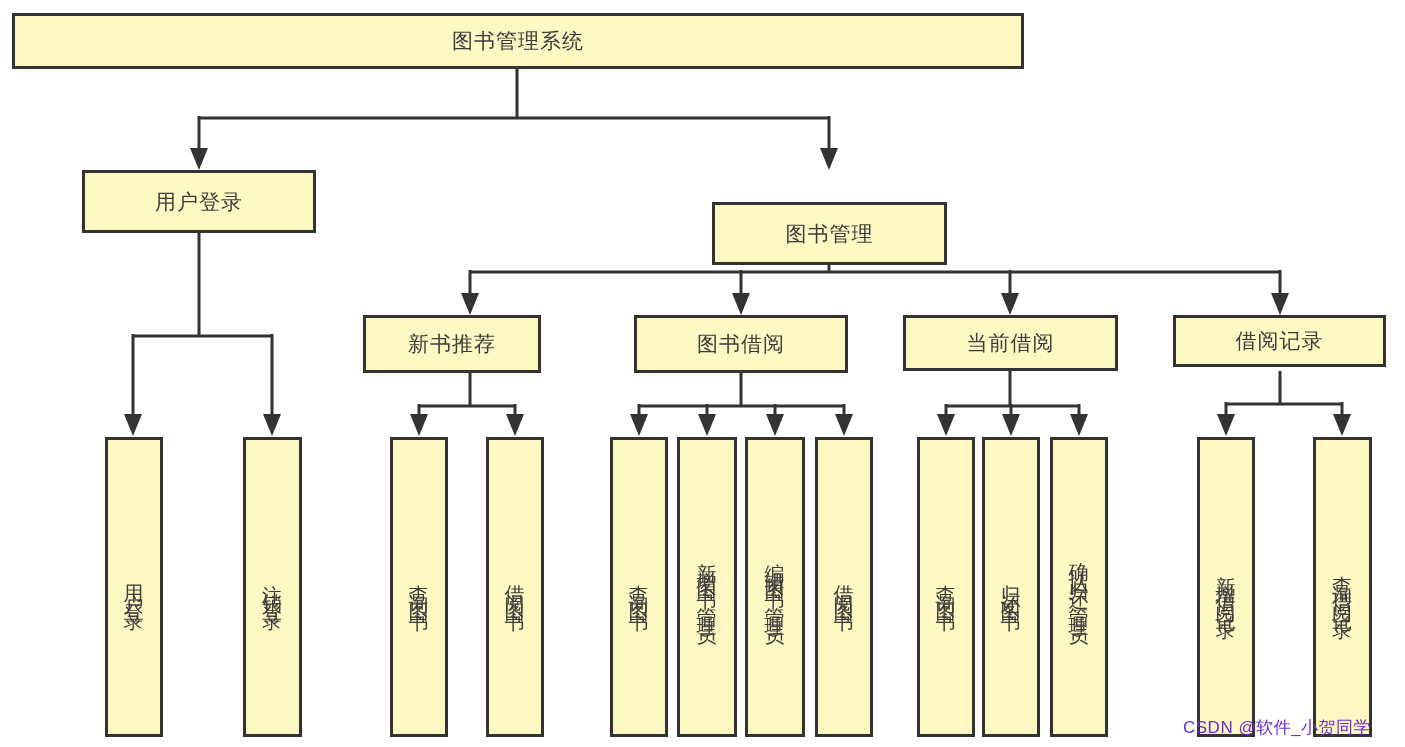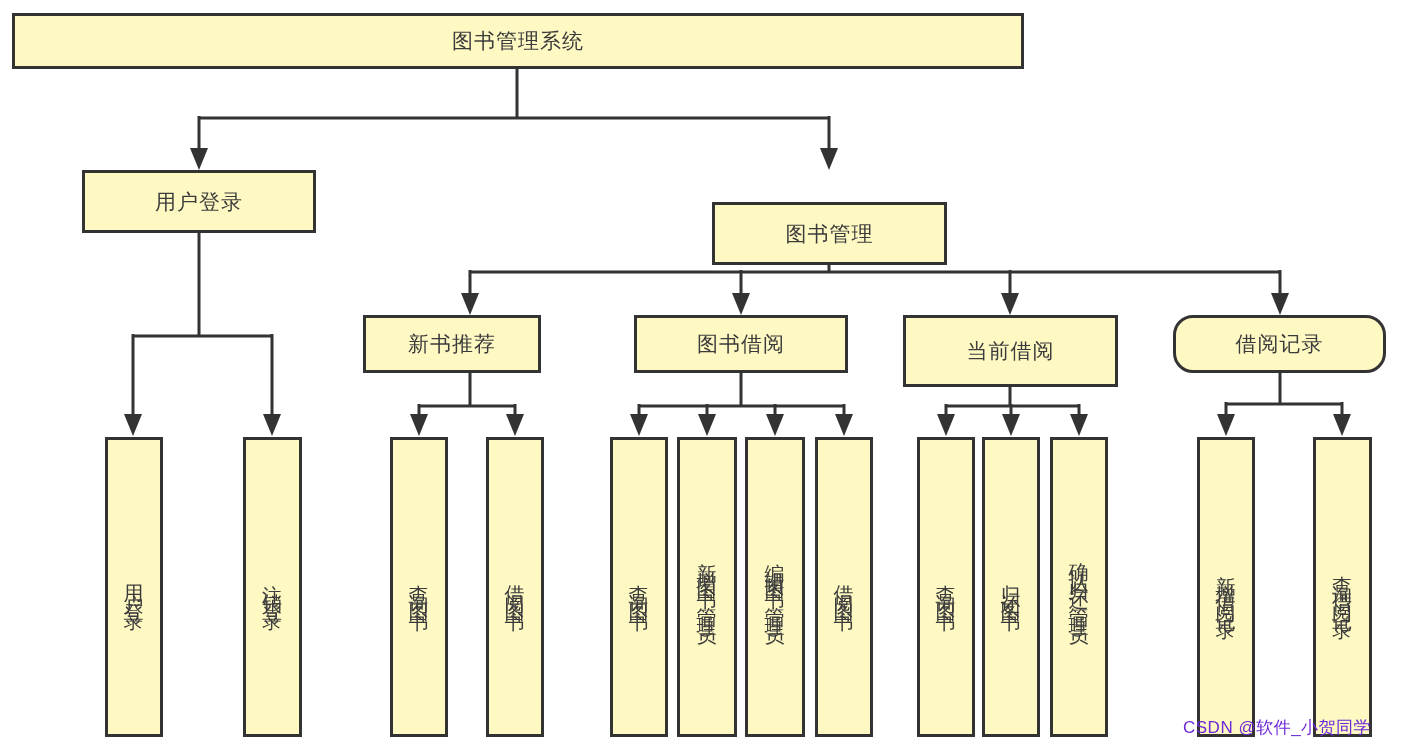--- a/index.html
+++ b/index.html
@@ -37,22 +37,22 @@
     white-space: nowrap;
   }
   
   .n-root   { left: 12px;  top: 13px;  width: 1012px; height: 56px; }
   
   .n-login  { left: 82px;  top: 170px; width: 234px;  height: 63px; }
   .n-mgmt   { left: 712px; top: 170px; width: 235px;  height: 63px; margin-top: 32px; }
   
   .n-newbook{ left: 363px; top: 315px; width: 178px;  height: 58px; }
   .n-borrow { left: 634px; top: 315px; width: 214px;  height: 58px; text-align: center; }
-  .n-current{ left: 903px; top: 315px; width: 215px;  height: 72px; }
-  .n-records{ left: 1173px;top: 315px; width: 213px;  height: 58px; border-radius: 20px; }
+  .n-current{ left: 903px; top: 315px; width: 215px;  height: 56px; }
+  .n-records{ left: 1173px;top: 315px; width: 213px;  height: 52px; }
   
   .leaf { top: 437px; height: 300px; }
   .lf-0  { left: 105px;  width: 58px; }
   .lf-1  { left: 243px;  width: 59px; }
   .lf-2  { left: 390px;  width: 58px; }
   .lf-3  { left: 486px;  width: 58px; }
   .lf-4  { left: 610px;  width: 58px; }
   .lf-5  { left: 677px;  width: 60px; }
   .lf-6  { left: 745px;  width: 60px; }
   .lf-7  { left: 815px;  width: 58px; }

